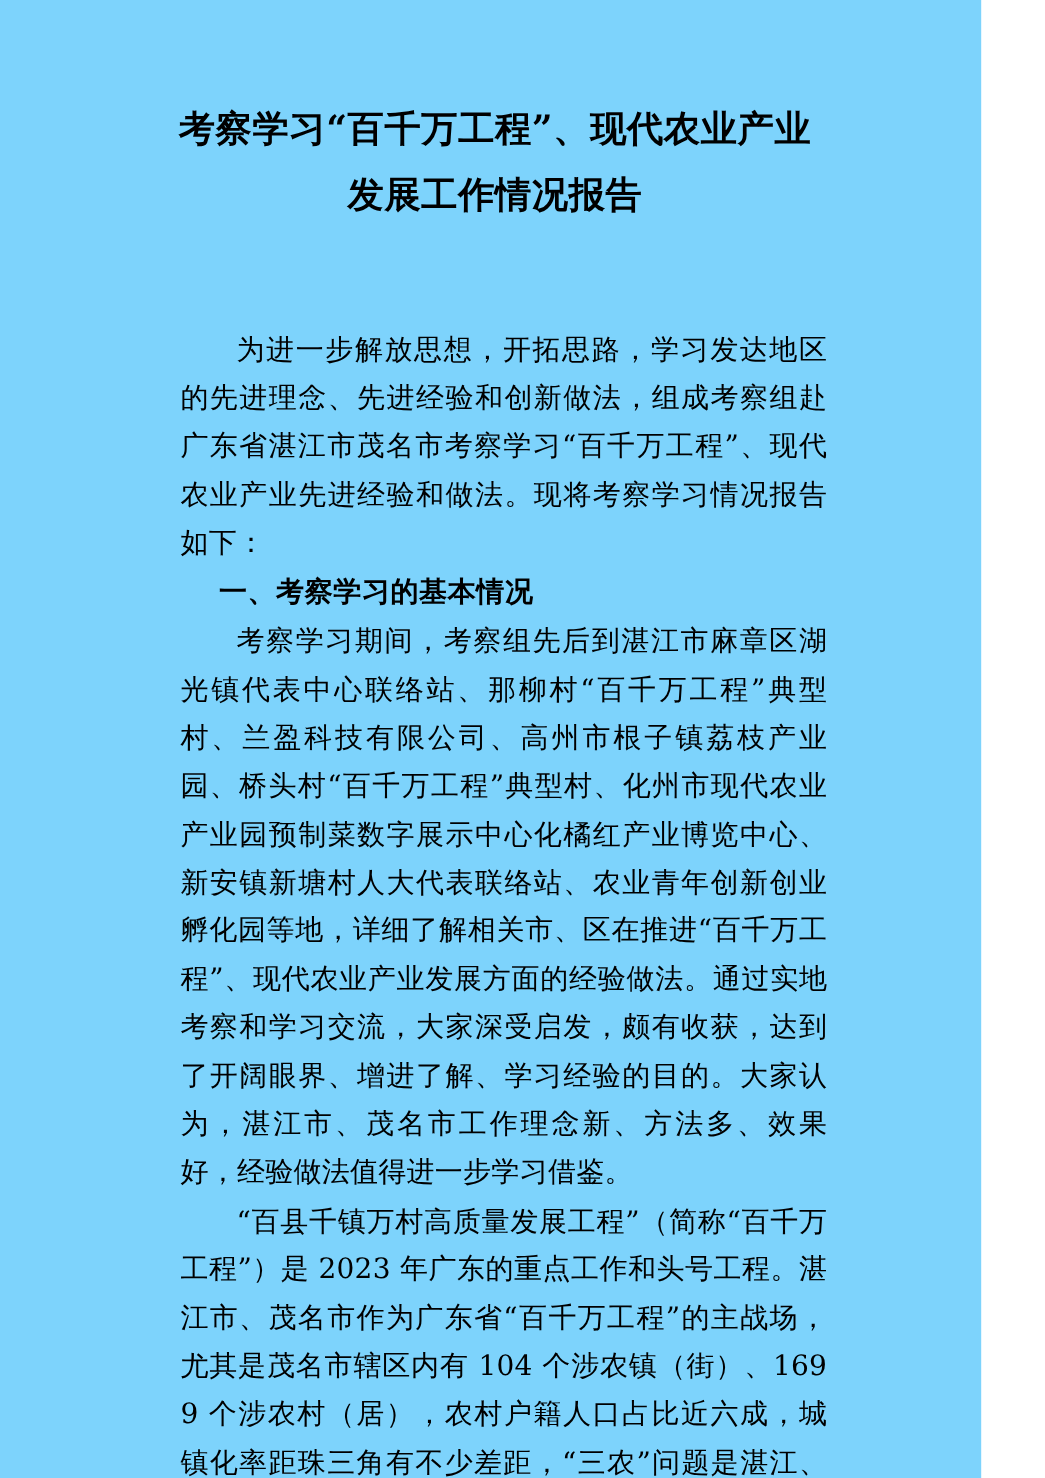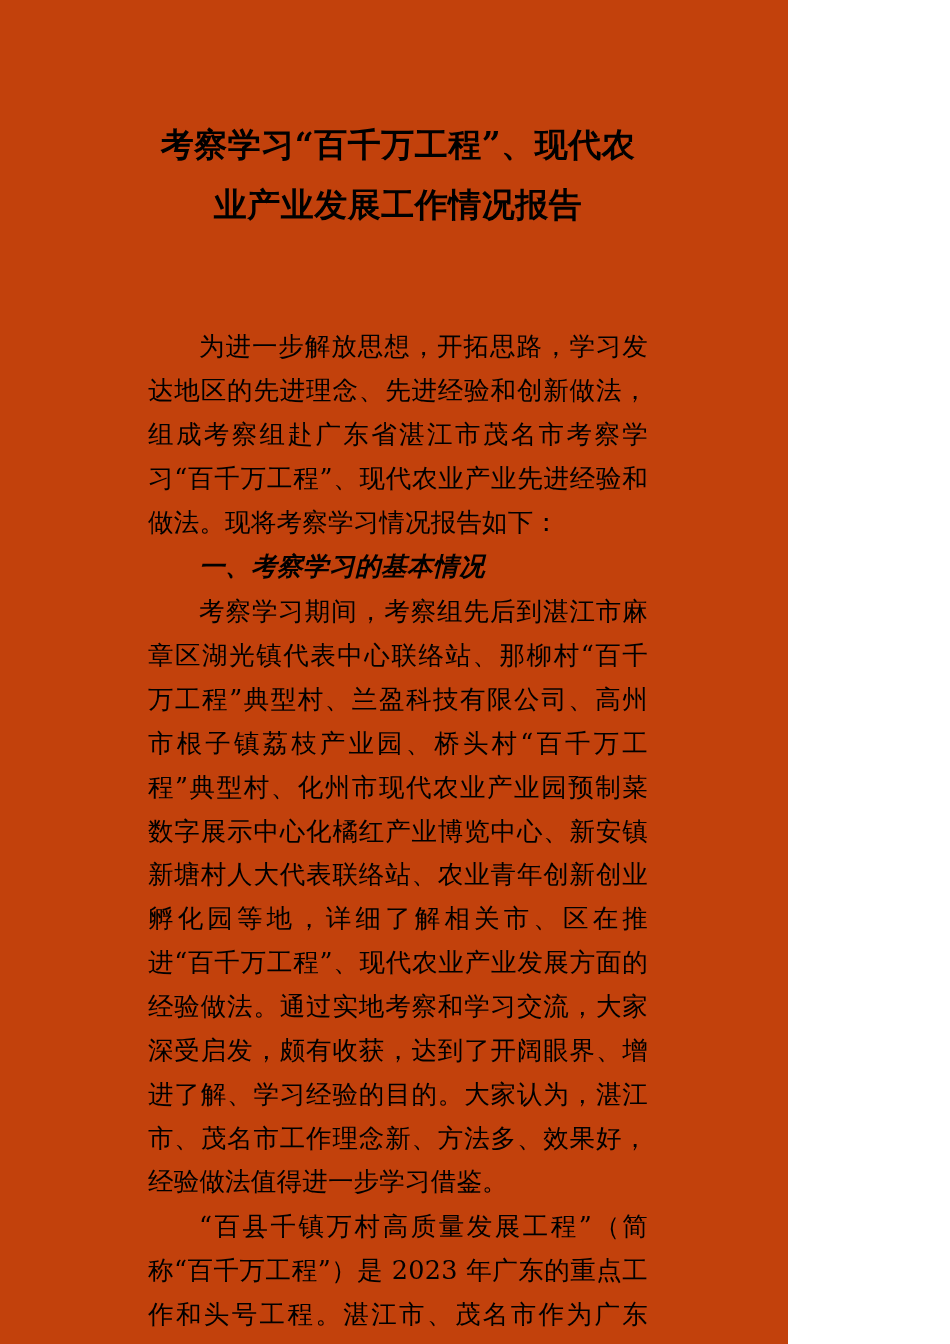--- a/index.html
+++ b/index.html
@@ -9,24 +9,24 @@
   }
   body {
     width: 950px;
     height: 1344px;
     font-family: "DejaVu Serif", "Liberation Serif", serif;
     color: #000000;
     overflow: hidden;
   }
   .page {
     box-sizing: border-box;
-    width: 788px;
+    width: 892px;
     height: 1344px;
-    padding: 115px 140px 40px 148px;
-    background: #c2410c;
+    padding: 87px 140px 40px 148px;
+    background: #7dd3fc;
     position: relative;
   }
   .doc-title {
     font-family: "DejaVu Serif", "Liberation Serif", serif;
     font-weight: bold;
     font-size: 33px;
     line-height: 1.82;
     text-align: center;
     letter-spacing: 0.5px;
     margin: 0 0 26px 0;
@@ -36,28 +36,27 @@
     font-size: 25.5px;
     line-height: 1.72;
     text-align: justify;
     text-justify: inter-ideograph;
     margin: 0;
     word-break: break-all;
     letter-spacing: 0.2px;
   }
   .para {
     text-indent: 2em;
-    margin: 0 0 1px 0;
+    margin: 0 0 1px 16px;
   }
   .heading {
     text-indent: 2em;
     font-weight: bold;
     margin: 0 0 1px 0;
     letter-spacing: 0.5px;
-    font-style: italic;
   }
   .spacer-top {
     height: 64px;
   }
 </style>
 </head>
 <body>
 
 <div class="page">
 

